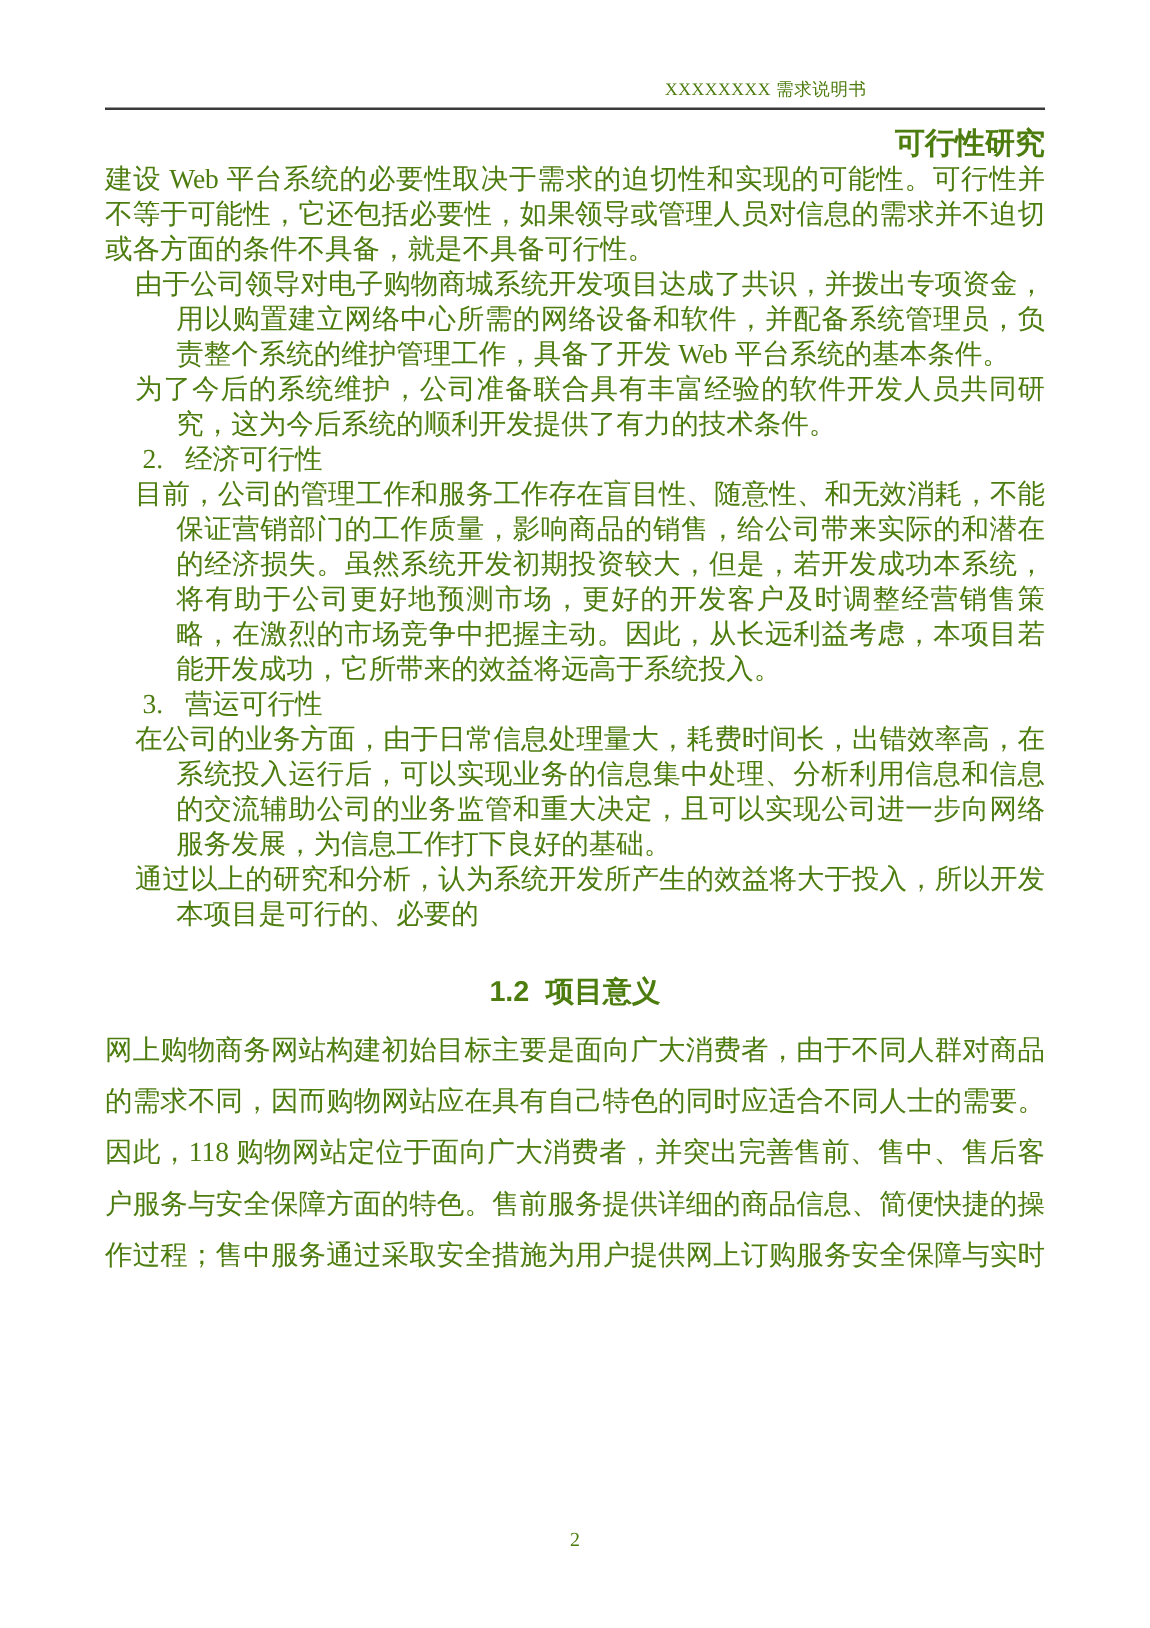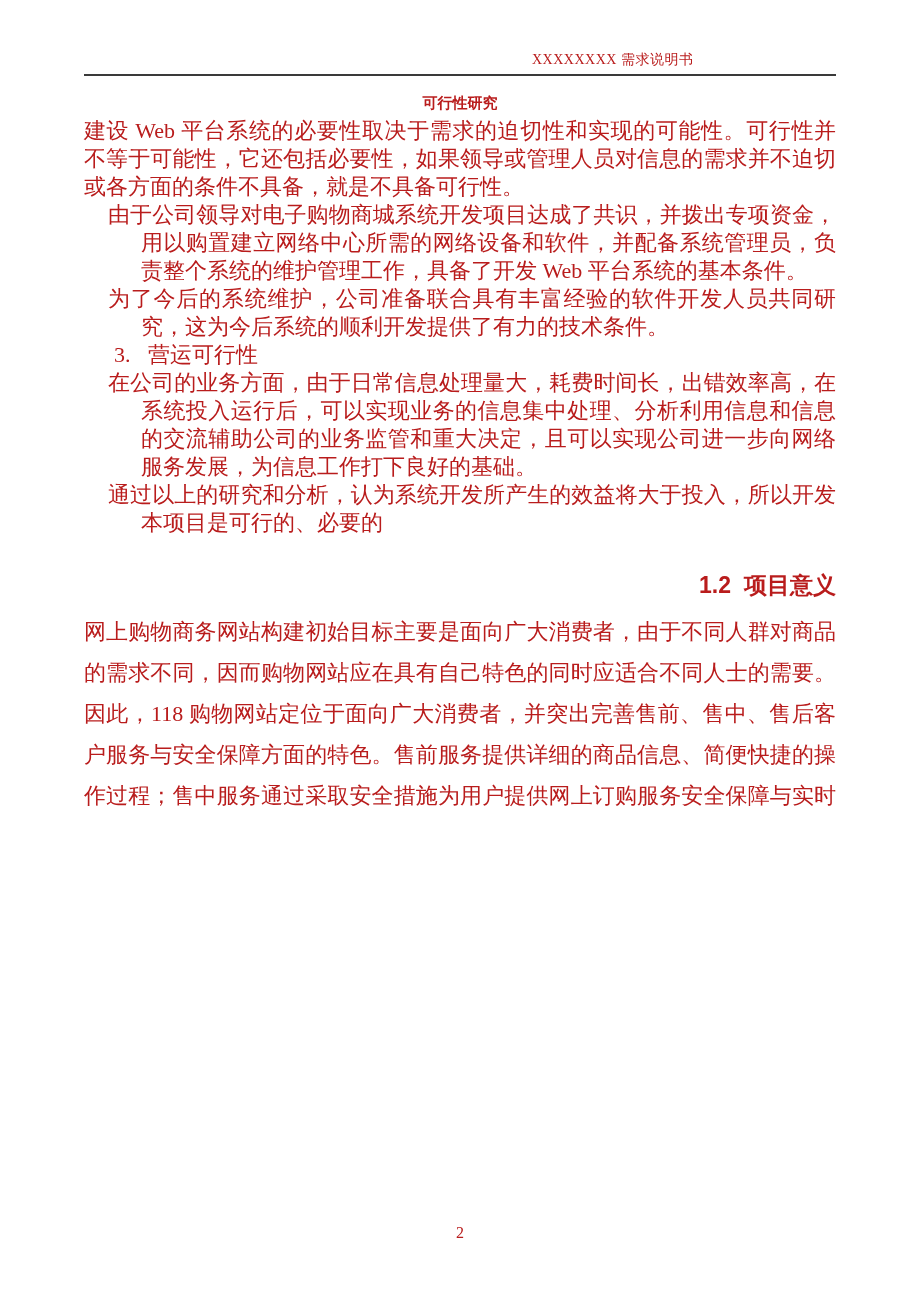--- a/index.html
+++ b/index.html
@@ -1,23 +1,23 @@
 <!DOCTYPE html>
 <html><head>
 <meta charset="utf-8">
 <style>
   html,body { margin:0; padding:0; background:#ffffff; }
   .page {
     position:relative;
     width:920px; height:1302px;
     background:#ffffff;
     box-sizing:border-box;
-    padding:0 84px;
+    padding:12px 84px;
     font-family:"Liberation Serif","DejaVu Serif",serif;
-    color:#b91c1c;
+    color:#4d7c0f;
     overflow:hidden;
   }
   .doc-header {
     position:relative;
     height:74px;
     border-bottom:2px solid #3a3a3a;
   }
   .doc-header-text {
     position:absolute;
     left:448px; bottom:5px;
@@ -29,35 +29,35 @@
     margin-top:13px;
     font-size:22px;
     line-height:28px;
     text-align:justify;
     text-justify:inter-ideograph;
   }
   h1.h-main {
     margin:0;
     font-family:"Liberation Sans","DejaVu Sans",sans-serif;
     font-weight:bold;
-    font-size:15px;
+    font-size:24px;
     line-height:28px;
-    text-align:center;
+    text-align:right;
   }
   p.para { margin:0;font-family:Liberation Serif, serif; }
   p.hang { padding-left:57px; text-indent:-33px; }
   .list-line { padding-left:30px; }
   .list-num { display:inline-block; width:34px; }
   h2.h-sec {
     margin:33px 0 0 0;
     font-family:"Liberation Sans","DejaVu Sans",sans-serif;
     font-weight:bold;
     font-size:23px;
     line-height:30px;
-    text-align:right;
+    text-align:center;
   }
   .sec-num { margin-right:13px; }
   p.sec-para {
     margin:11px 0 0 0;
     line-height:41px;
     text-align:justify;
     text-align-last:justify;
   }
   .page-number {
     position:absolute;
@@ -77,20 +77,22 @@
 
   <div class="doc-body">
 
     <h1 class="h-main">可行性研究</h1>
 
     <p class="para">建设 Web 平台系统的必要性取决于需求的迫切性和实现的可能性。可行性并不等于可能性，它还包括必要性，如果领导或管理人员对信息的需求并不迫切或各方面的条件不具备，就是不具备可行性。</p>
 
     <p class="para hang">由于公司领导对电子购物商城系统开发项目达成了共识，并拨出专项资金，用以购置建立网络中心所需的网络设备和软件，并配备系统管理员，负责整个系统的维护管理工作，具备了开发 Web 平台系统的基本条件。</p>
     <p class="para hang">为了今后的系统维护，公司准备联合具有丰富经验的软件开发人员共同研究，这为今后系统的顺利开发提供了有力的技术条件。</p>
 
+    <div class="list-line"><span class="list-num">2.</span><span>经济可行性</span></div>
+    <p class="para hang">目前，公司的管理工作和服务工作存在盲目性、随意性、和无效消耗，不能保证营销部门的工作质量，影响商品的销售，给公司带来实际的和潜在的经济损失。虽然系统开发初期投资较大，但是，若开发成功本系统，将有助于公司更好地预测市场，更好的开发客户及时调整经营销售策略，在激烈的市场竞争中把握主动。因此，从长远利益考虑，本项目若能开发成功，它所带来的效益将远高于系统投入。</p>
 
     <div class="list-line"><span class="list-num">3.</span><span>营运可行性</span></div>
     <p class="para hang">在公司的业务方面，由于日常信息处理量大，耗费时间长，出错效率高，在系统投入运行后，可以实现业务的信息集中处理、分析利用信息和信息的交流辅助公司的业务监管和重大决定，且可以实现公司进一步向网络服务发展，为信息工作打下良好的基础。</p>
     <p class="para hang">通过以上的研究和分析，认为系统开发所产生的效益将大于投入，所以开发本项目是可行的、必要的</p>
 
     <h2 class="h-sec"><span class="sec-num">1.2</span><span>项目意义</span></h2>
 
     <p class="sec-para">网上购物商务网站构建初始目标主要是面向广大消费者，由于不同人群对商品的需求不同，因而购物网站应在具有自己特色的同时应适合不同人士的需要。因此，118 购物网站定位于面向广大消费者，并突出完善售前、售中、售后客户服务与安全保障方面的特色。售前服务提供详细的商品信息、简便快捷的操作过程；售中服务通过采取安全措施为用户提供网上订购服务安全保障与实时</p>
 
   </div>

